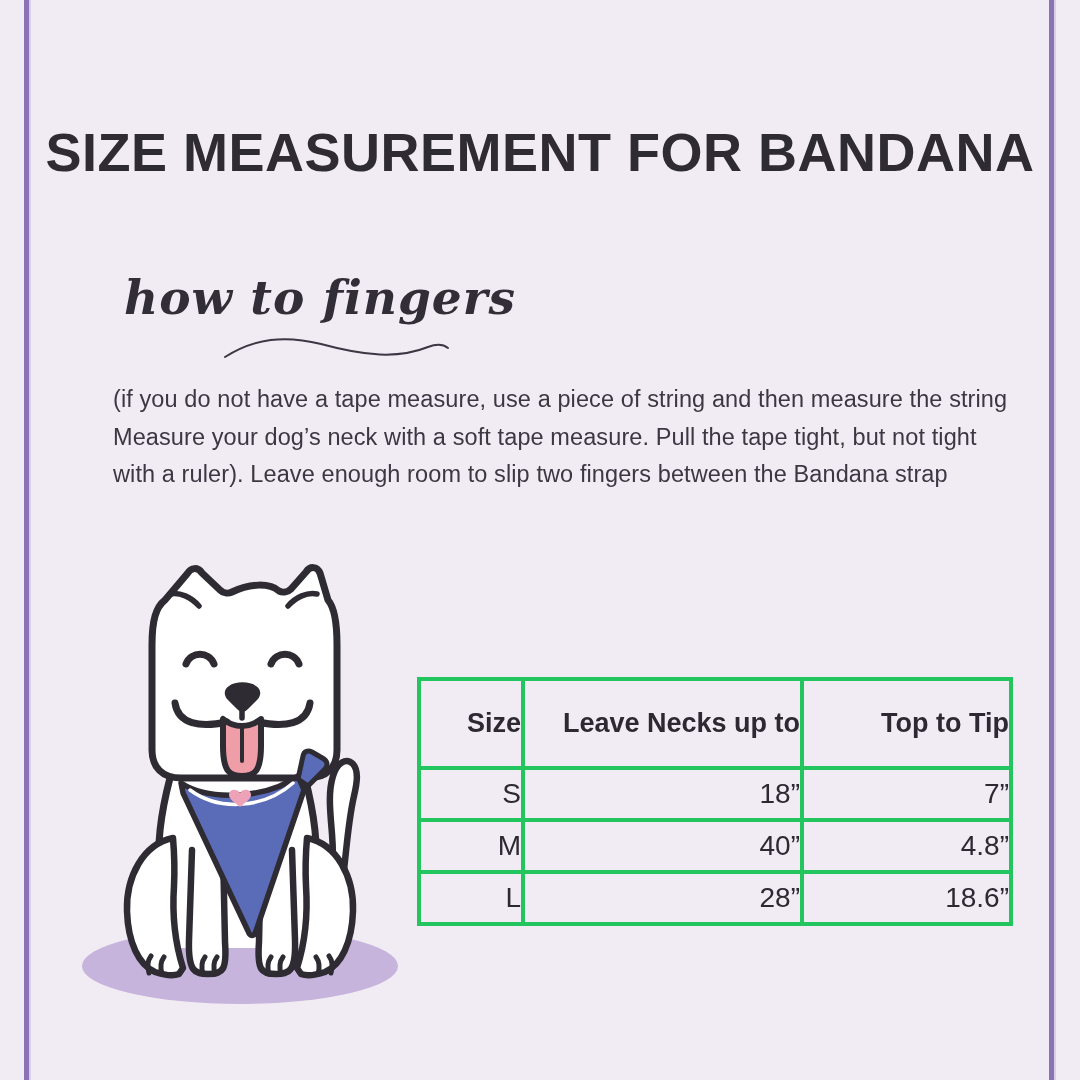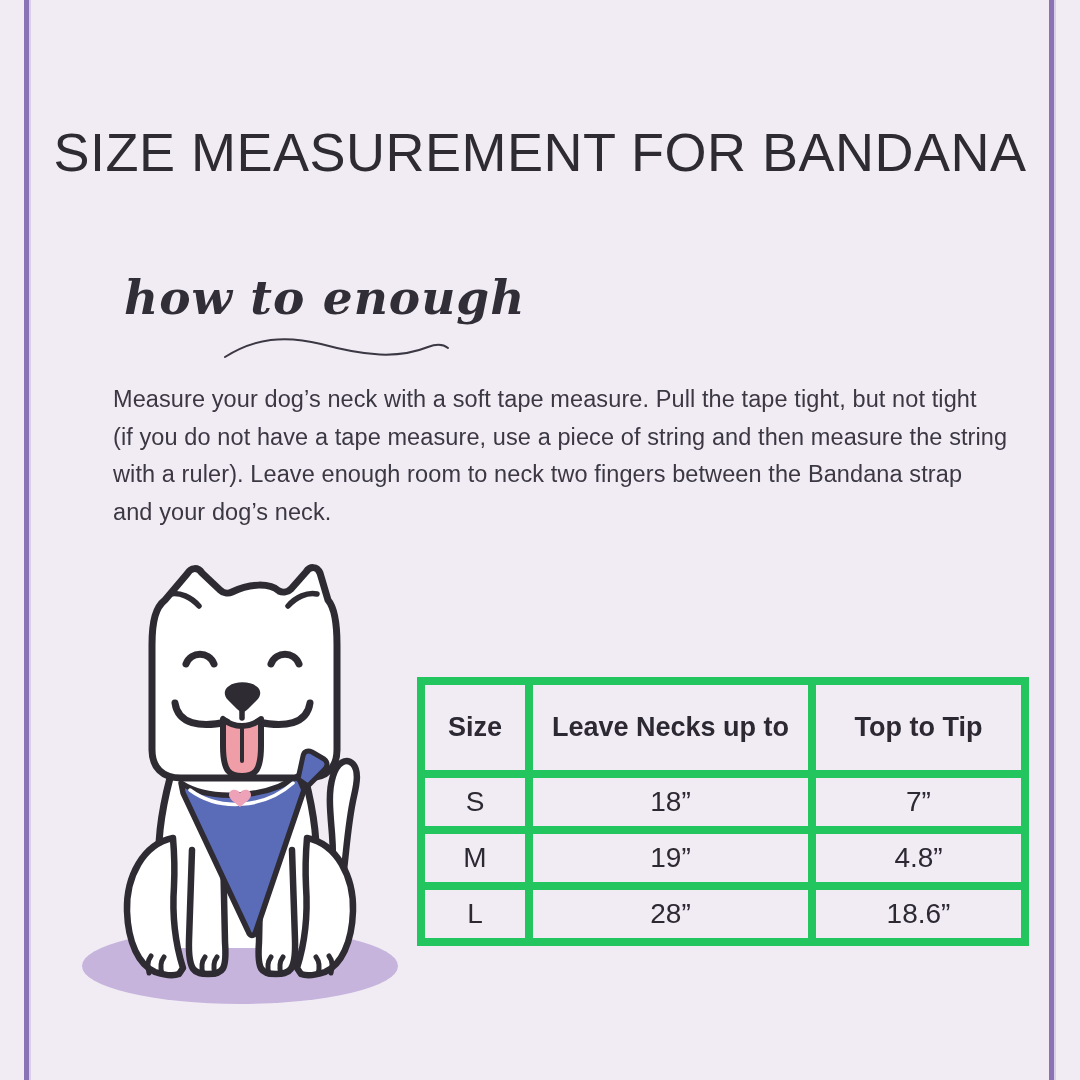--- a/index.html
+++ b/index.html
@@ -9,21 +9,21 @@
     background:#f1ecf4;
     overflow:hidden;
     font-family:"Liberation Sans",sans-serif;
   }
   .bar{position:absolute;top:0;bottom:0;width:5px;background:#8973b4;border-right:2px solid #d9cfe8;}
   .bar-left{left:24px;}
   .bar-right{right:24px;}
   .page-title{
     position:absolute;top:121px;left:0;width:100%;
     text-align:center;
-    font-weight:normal;font-size:54px;letter-spacing:0.5px;
+    font-weight:bold;font-size:54px;letter-spacing:0.5px;
     color:#2e2b33;
   }
   .script-heading{
     position:absolute;left:124px;top:270px;
     font-family:"DejaVu Serif",serif;font-style:italic;font-weight:bold;
     font-size:47px;color:#312e37;letter-spacing:1px;
   }
   .flourish{position:absolute;left:222px;top:334px;}
   .instructions{
     position:absolute;left:113px;top:381px;
@@ -31,51 +31,50 @@
     letter-spacing:0.1px;
   }
   .instructions .line{white-space:nowrap;}
   .dog-illustration{position:absolute;left:70px;top:550px;}
   table.size-table{
     position:absolute;left:417px;top:677px;
     border-collapse:collapse;
     color:#2c2933;background:transparent;
   }
   .size-table th,.size-table td{
-    border:8px solid #22c55e;
-    text-align:center;vertical-align:middle;
+    border:4px solid #22c55e;
+    text-align:right;vertical-align:middle;
     padding:0;
   }
   .size-table th{height:85px;font-size:27px;font-weight:bold;}
   .size-table td{height:48px;font-size:28px;font-weight:normal;}
   .col-size{width:100px;}
   .col-neck{width:275px;}
   .col-tip{width:205px;margin-top:24px;}
 </style>
 </head>
 <body>
 
 <div class="canvas">
 
   <div class="bar bar-left"></div>
   <div class="bar bar-right"></div>
 
   <div class="page-title">SIZE MEASUREMENT FOR BANDANA</div>
 
-  <div class="script-heading">how to enough</div>
+  <div class="script-heading">how to fingers</div>
 
   <svg class="flourish" width="230" height="28" viewBox="0 0 230 28">
     <path d="M 3 23 C 33 4 63 1 99 10 C 143 22 176 25 206 13 C 214 10 221 10 226 14" stroke="#3b3843" stroke-width="2" fill="none" stroke-linecap="round"></path>
   </svg>
 
   <div class="instructions">
+    <div class="line">(if you do not have a tape measure, use a piece of string and then measure the string</div>
     <div class="line">Measure your dog’s neck with a soft tape measure. Pull the tape tight, but not tight</div>
-    <div class="line">(if you do not have a tape measure, use a piece of string and then measure the string</div>
-    <div class="line">with a ruler). Leave enough room to neck two fingers between the Bandana strap</div>
-    <div class="line">and your dog’s neck.</div>
+    <div class="line">with a ruler). Leave enough room to slip two fingers between the Bandana strap</div>
   </div>
 
   <svg class="dog-illustration" width="340" height="460" viewBox="0 0 340 460">
     <g stroke="#2e2b33" stroke-width="7" stroke-linecap="round" stroke-linejoin="round" fill="none">
 
       <ellipse cx="170" cy="416" rx="158" ry="38" fill="#c6b4dd" stroke="none"></ellipse>
 
       <path d="M 250 400 C 260 362 265 322 262 284 C 260 260 258 242 263 226 C 267 213 276 207 283 214 C 289 221 287 233 284 246 C 277 276 276 312 271 342 C 267 368 261 390 256 404 Z" fill="#ffffff" stroke-width="6.5"></path>
 
       <path d="M 100 226 C 87 272 84 330 94 398 L 240 398 C 250 330 247 272 234 226 Z" fill="#ffffff" stroke="none"></path>
@@ -116,21 +115,21 @@
       <th class="col-neck">Leave Necks up to</th>
       <th class="col-tip">Top to Tip</th>
     </tr>
     <tr>
       <td>S</td>
       <td>18”</td>
       <td>7”</td>
     </tr>
     <tr>
       <td>M</td>
-      <td>19”</td>
+      <td>40”</td>
       <td>4.8”</td>
     </tr>
     <tr>
       <td>L</td>
       <td>28”</td>
       <td>18.6”</td>
     </tr>
   </tbody>
     </table>
 

